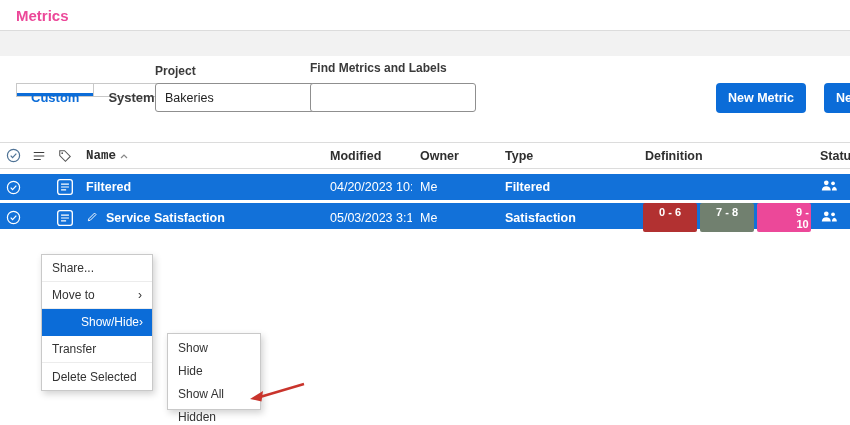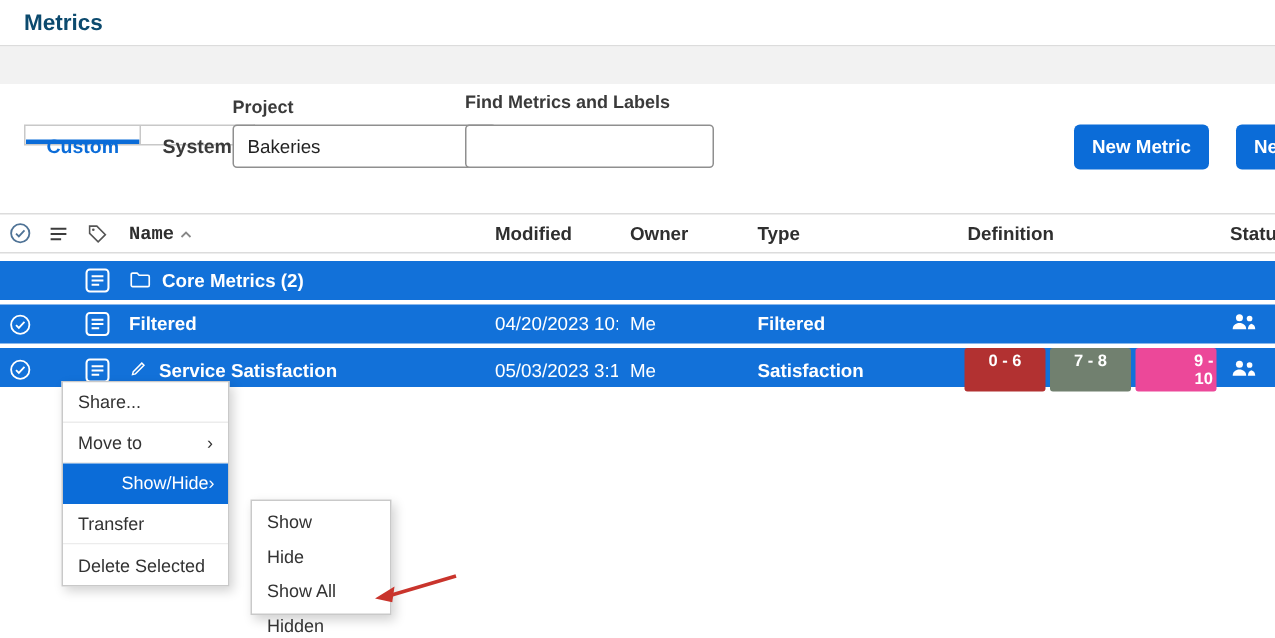--- a/index.html
+++ b/index.html
@@ -3,21 +3,21 @@
 <meta charset="utf-8">
 <style>
   * { box-sizing: border-box; }
   html,body { margin:0; padding:0; }
   body {
     width:850px; height:425px; position:relative; overflow:hidden;
     background:#ffffff; font-family:"Liberation Sans", sans-serif; color:#2f2f2f;
   }
   
   .page-header { height:31px; display:flex; align-items:center; padding:0 16px; border-bottom:1px solid #dcdcdc; }
-  .page-title { font-size:15px; font-weight:bold; color:#0c4a6e; }
+  .page-title { font-size:15px; font-weight:bold; color:#ec4899; }
   .subheader-band { height:25px; background:#f2f2f2; }
 
   
   .toolbar { position:relative; height:86px; background:#fff; }
   .tabs { position:absolute; left:16px; top:27px; display:flex; }
   .tab { border:1px solid #c8c8c8; background:#fff; padding:0 14px; height:14px; line-height:27px;
          font-size:13px; font-weight:bold; color:#3a3a3a; cursor:pointer; }
   .tab + .tab { border-left:none; }
   .tab.active { color:#0b6cd8; box-shadow:inset 0 -3px 0 #0b6cd8; }
   .field-label { position:absolute; font-size:12px; font-weight:bold; color:#3a3a3a; }
@@ -128,43 +128,20 @@
   </div>
   <div class="hcell">Modified</div>
   <div class="hcell">Owner</div>
   <div class="hcell">Type</div>
   <div class="hcell">Definition</div>
   <div class="hcell">Status</div>
 </div>
 
 <div class="rows">
 
-  <div class="trow grid-cols">
-    <div class="cicon"></div>
-    <div class="cicon"></div>
-    <div class="cicon">
-      <svg width="18" height="18" viewBox="0 0 16 16">
-          <rect x="1.5" y="1.5" width="13" height="13" rx="2" fill="none" stroke="#fff" stroke-width="1.2"></rect>
-          <path d="M4.5 5.5h7M4.5 8h7M4.5 10.5h4.5" stroke="#fff" stroke-width="1.1" fill="none"></path>
-        </svg>
-    </div>
-    <div class="cell-name">
-      <span>
-        <svg width="15" height="12" viewBox="0 0 16 13">
-            <path d="M1.5 3.2a1 1 0 011-1h3.2L7.2 3.8h6.3a1 1 0 011 1v6.2a1 1 0 01-1 1H2.5a1 1 0 01-1-1z" fill="none" stroke="#fff" stroke-width="1.2"></path>
-          </svg>
-      </span>
-      <span>Core Metrics (2)</span>
-    </div>
-    <div></div>
-    <div></div>
-    <div></div>
-    <div></div>
-    <div></div>
-  </div>
 
   <div class="trow grid-cols">
     <div class="cicon">
       <svg width="15" height="15" viewBox="0 0 16 16">
           <circle cx="8" cy="8" r="6.5" fill="none" stroke="#fff" stroke-width="1.3"></circle>
           <path d="M5 8.2l2 2 4-4.2" fill="none" stroke="#fff" stroke-width="1.3"></path>
         </svg>
     </div>
     <div class="cicon"></div>
     <div class="cicon">

